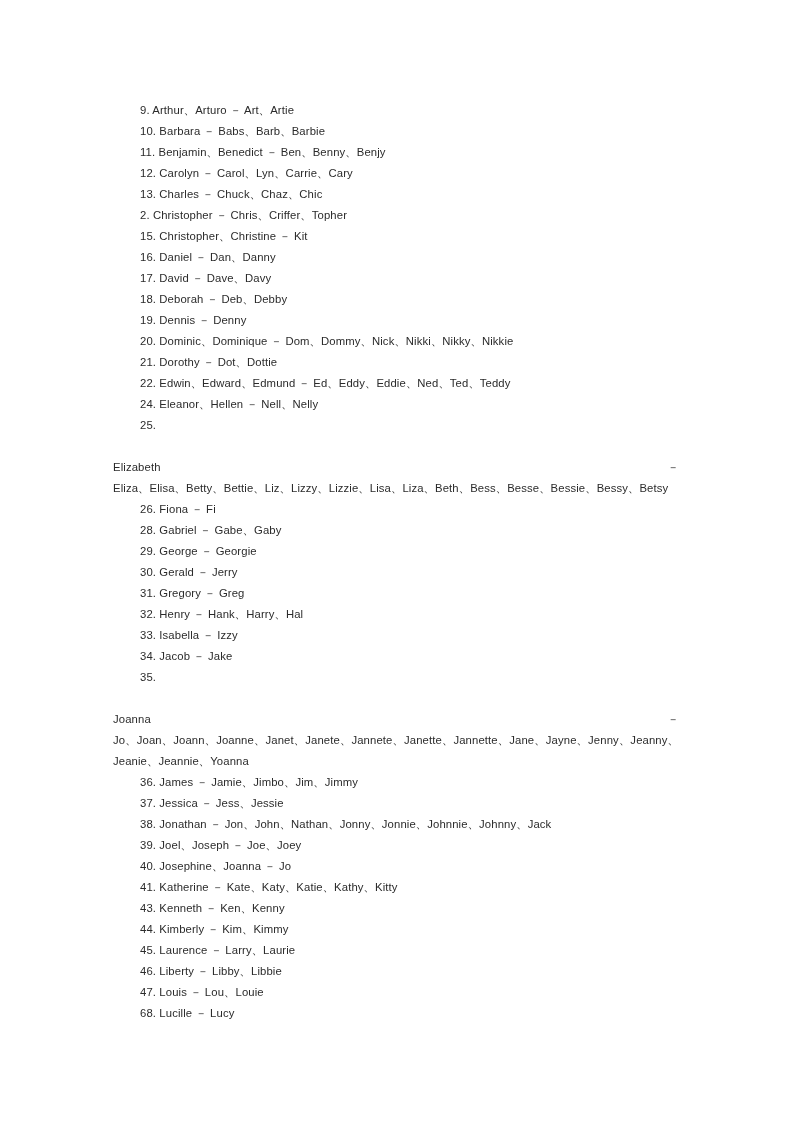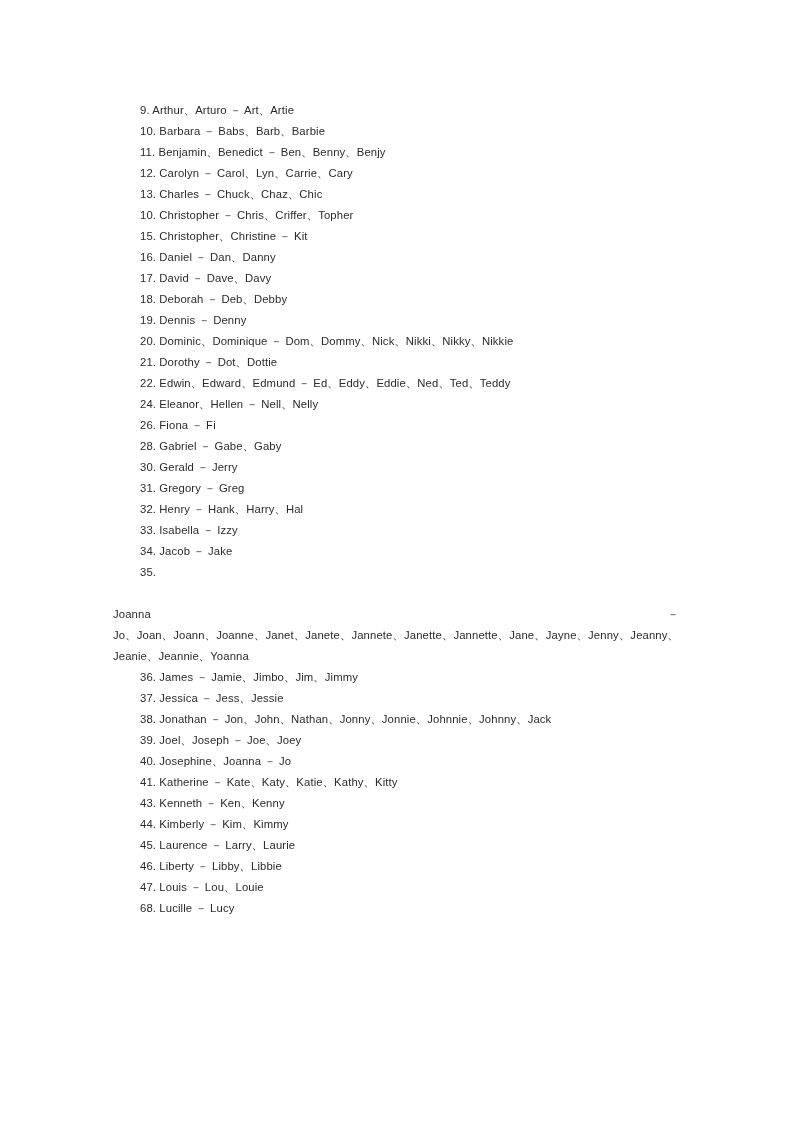--- a/index.html
+++ b/index.html
@@ -69,32 +69,37 @@
 </head>
 <body style="color: rgb(43, 43, 43);">
 
 <div id="page" style="background: rgb(255, 255, 255);">
   <div id="body-text">
       <div class="entry">9. Arthur、Arturo － Art、Artie</div>
       <div class="entry">10. Barbara － Babs、Barb、Barbie</div>
       <div class="entry">11. Benjamin、Benedict － Ben、Benny、Benjy</div>
       <div class="entry">12. Carolyn － Carol、Lyn、Carrie、Cary</div>
       <div class="entry">13. Charles － Chuck、Chaz、Chic</div>
-      <div class="entry">10. Christopher － Chris、Criffer、Topher</div>
+      <div class="entry">2. Christopher － Chris、Criffer、Topher</div>
       <div class="entry">15. Christopher、Christine － Kit</div>
       <div class="entry">16. Daniel － Dan、Danny</div>
       <div class="entry">17. David － Dave、Davy</div>
       <div class="entry">18. Deborah － Deb、Debby</div>
       <div class="entry">19. Dennis － Denny</div>
       <div class="entry">20. Dominic、Dominique － Dom、Dommy、Nick、Nikki、Nikky、Nikkie</div>
       <div class="entry">21. Dorothy － Dot、Dottie</div>
       <div class="entry">22. Edwin、Edward、Edmund － Ed、Eddy、Eddie、Ned、Ted、Teddy</div>
       <div class="entry">24. Eleanor、Hellen － Nell、Nelly</div>
+      <div class="entry-justified">
+        <div><span class="num">25.</span><span class="gap"></span><span>Elizabeth －</span></div>
+        <div class="tail">Eliza、Elisa、Betty、Bettie、Liz、Lizzy、Lizzie、Lisa、Liza、Beth、Bess、Besse、Bessie、Bessy、Betsy</div>
+      </div>
       <div class="entry">26. Fiona － Fi</div>
       <div class="entry">28. Gabriel － Gabe、Gaby</div>
+      <div class="entry">29. George － Georgie</div>
       <div class="entry">30. Gerald － Jerry</div>
       <div class="entry">31. Gregory － Greg</div>
       <div class="entry">32. Henry － Hank、Harry、Hal</div>
       <div class="entry">33. Isabella － Izzy</div>
       <div class="entry">34. Jacob － Jake</div>
       <div class="entry-justified">
         <div><span class="num">35.</span><span class="gap"></span><span>Joanna －</span></div>
         <div class="tail">Jo、Joan、Joann、Joanne、Janet、Janete、Jannete、Janette、Jannette、Jane、Jayne、Jenny、Jeanny、Jeanie、Jeannie、Yoanna</div>
       </div>
       <div class="entry">36. James － Jamie、Jimbo、Jim、Jimmy</div>

